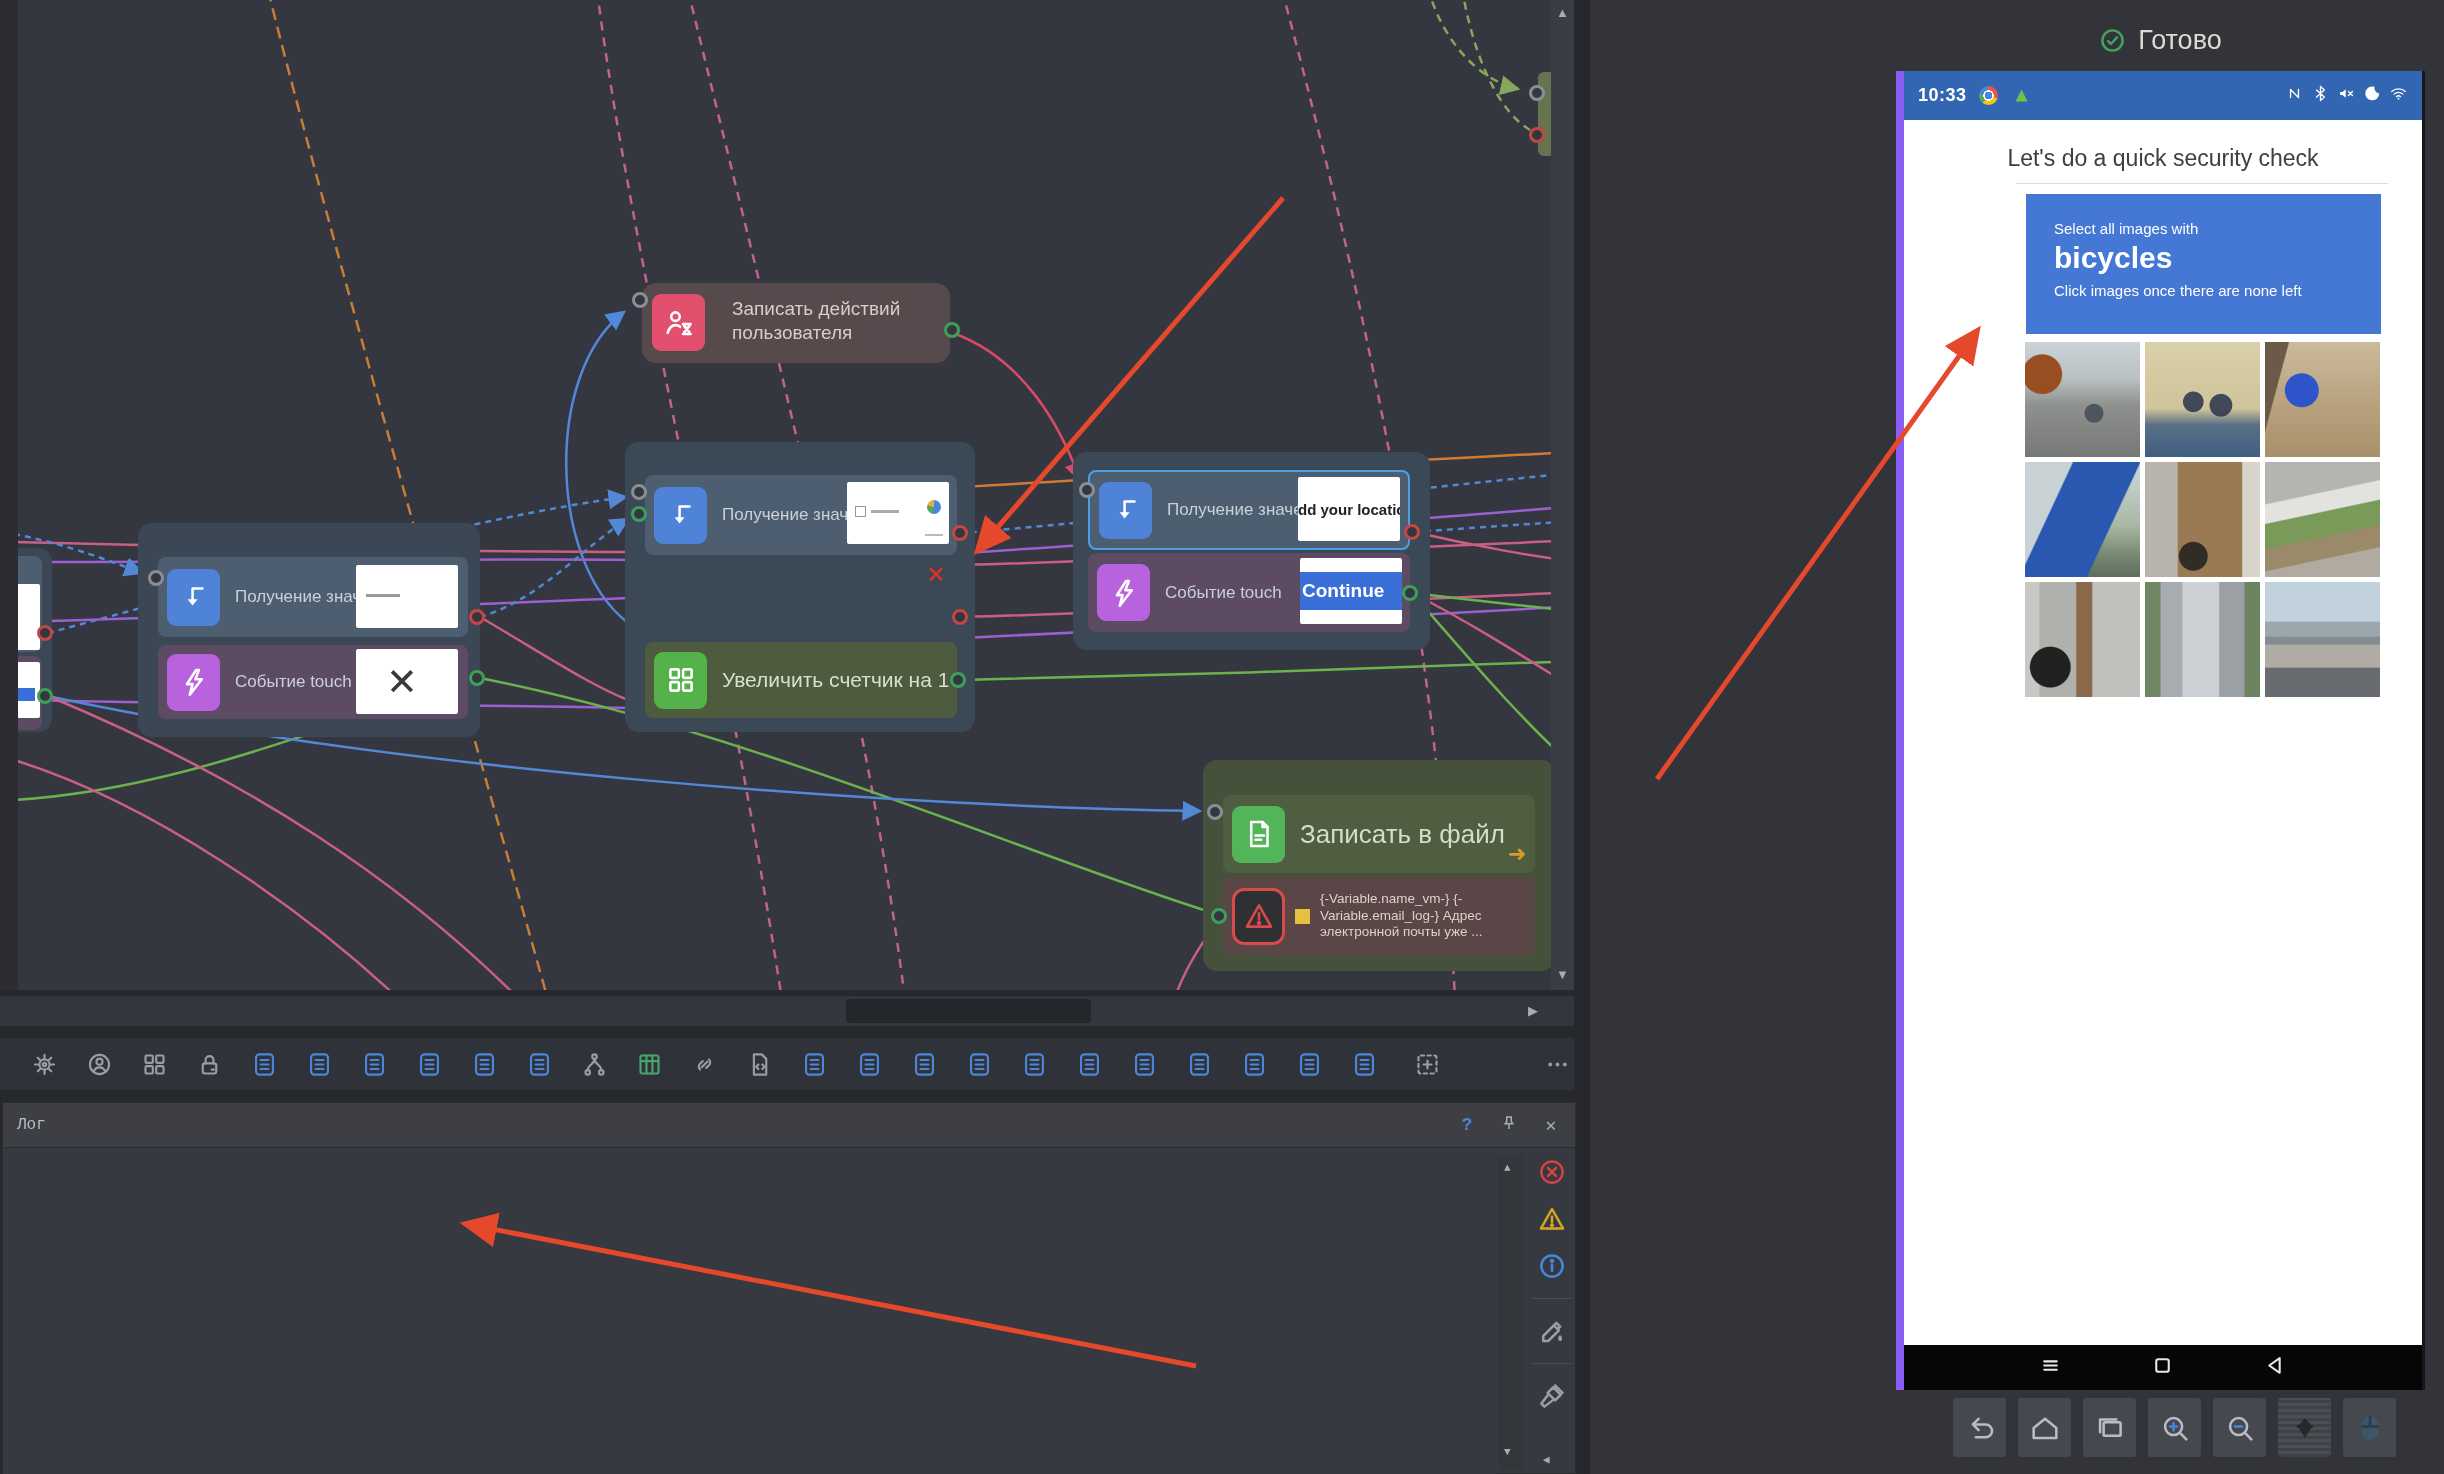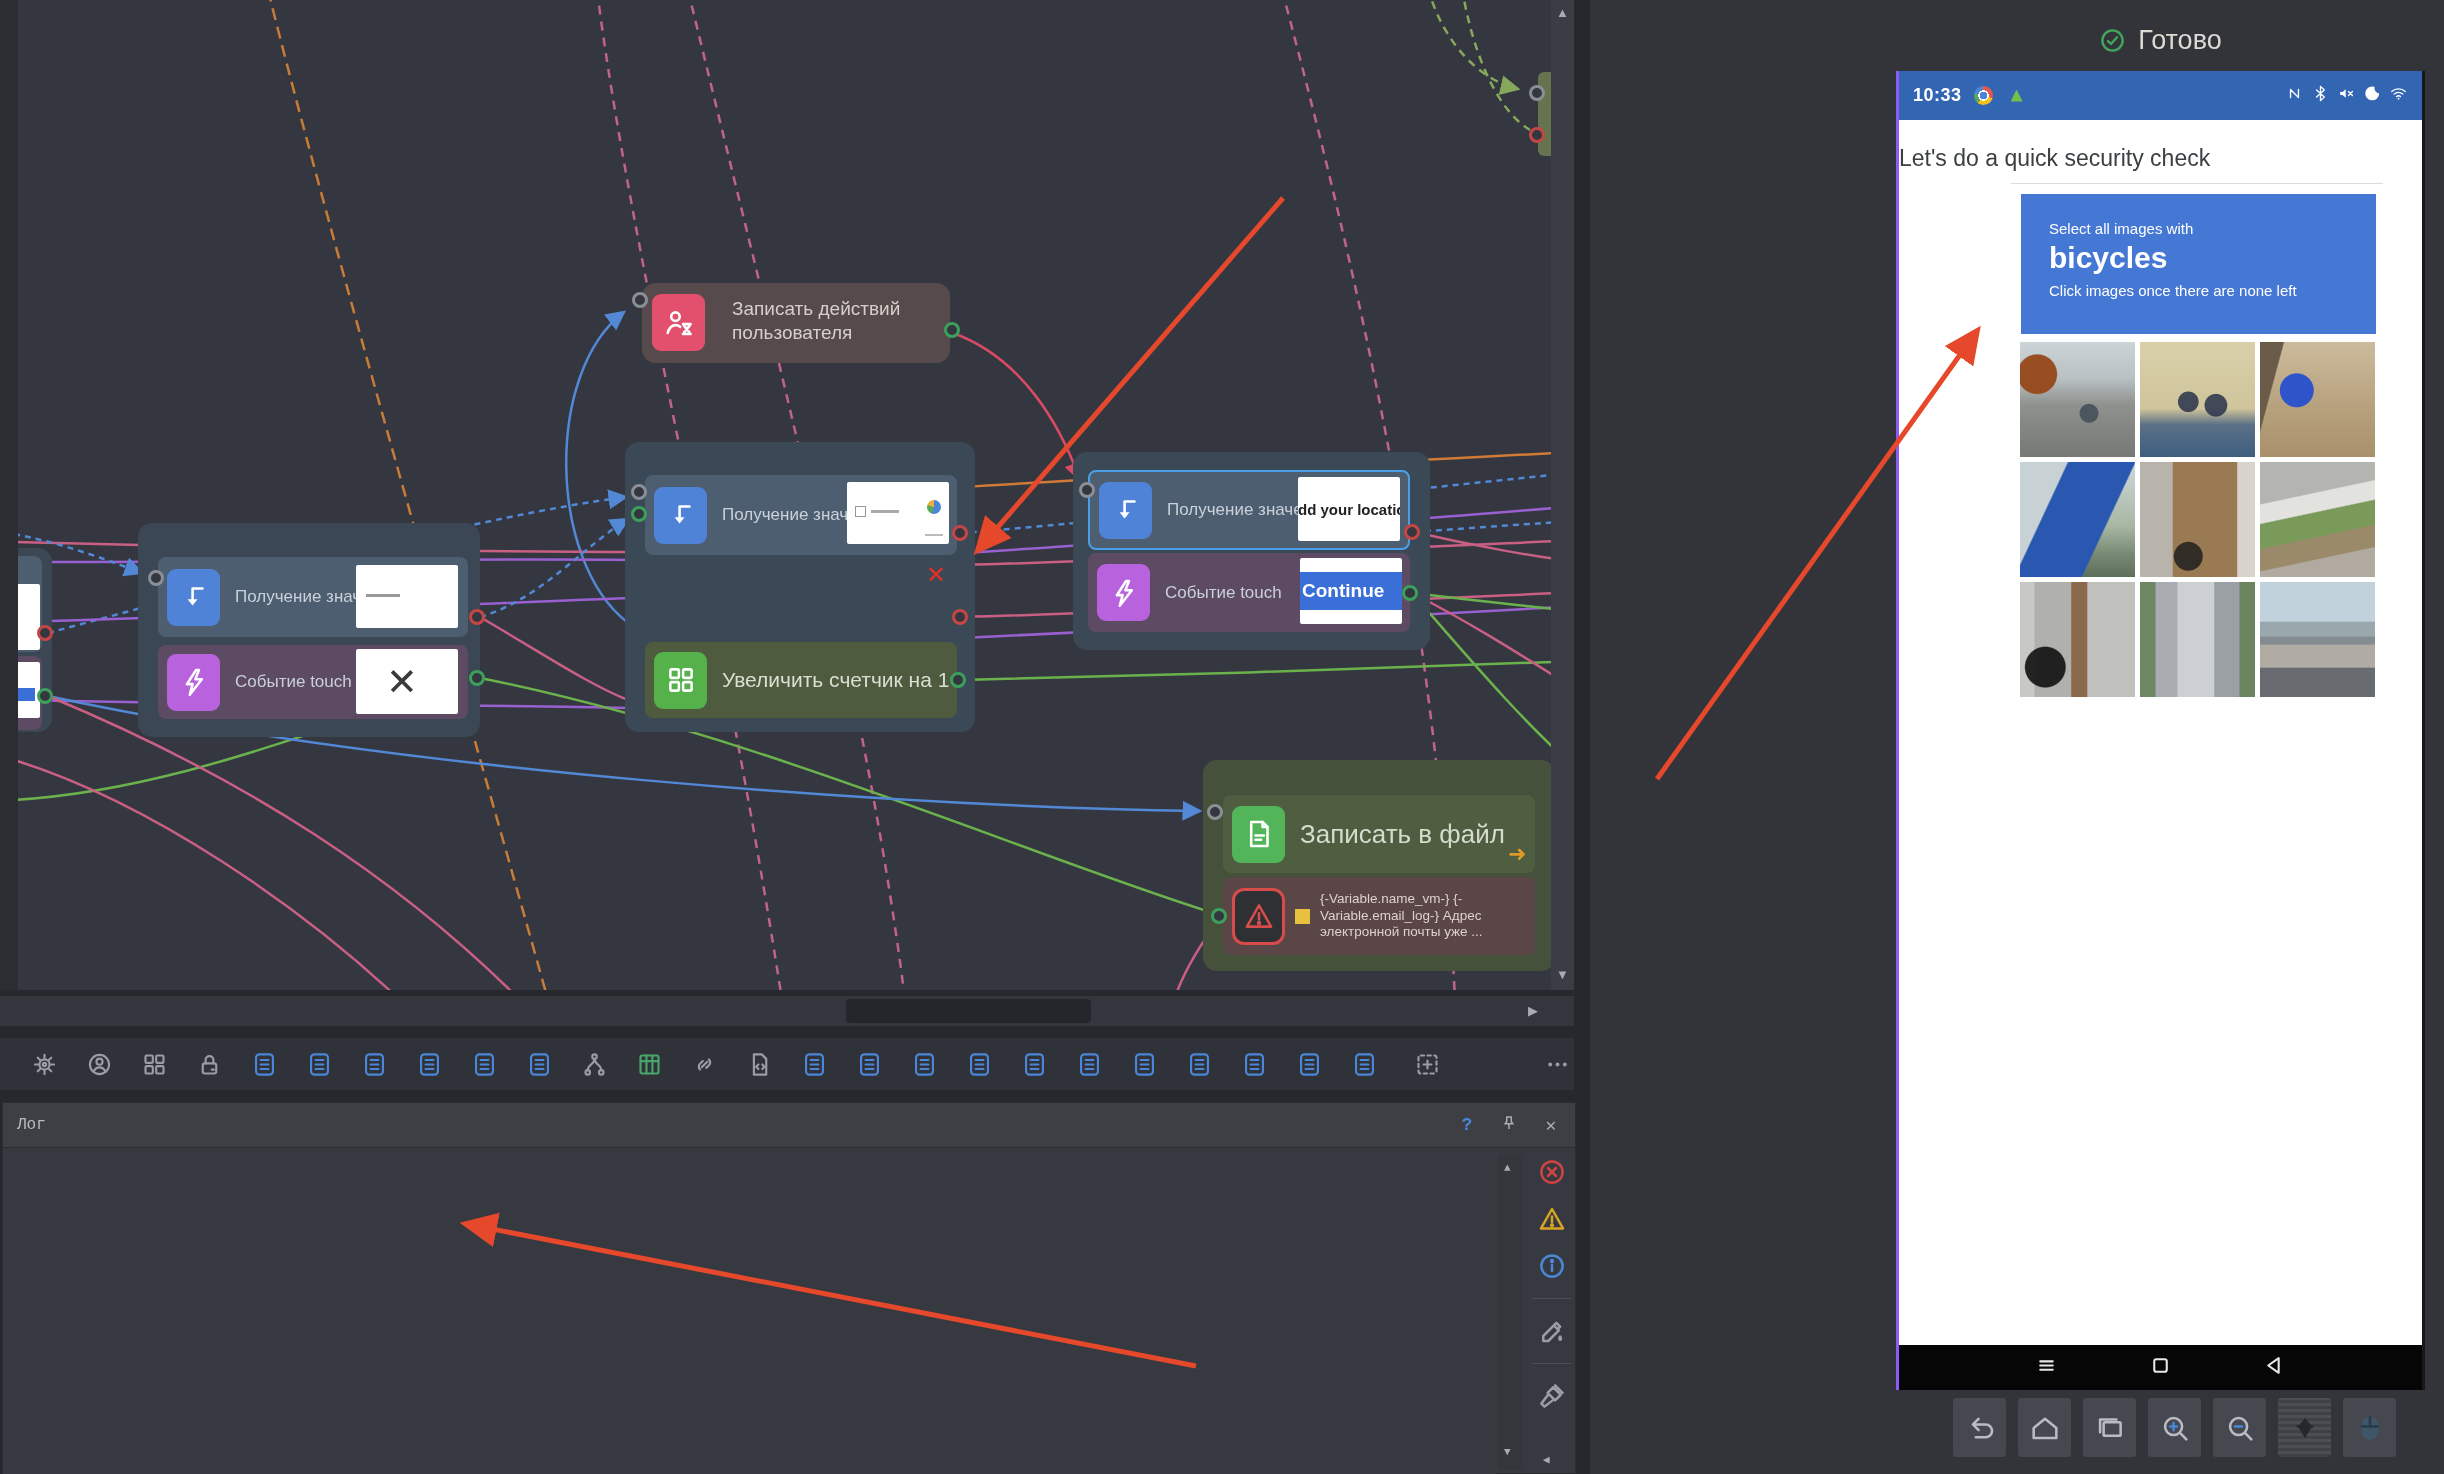--- a/index.html
+++ b/index.html
@@ -56,31 +56,31 @@
   .log-sep { width:40px; height:1px; background:#4a4d53; margin:2px 0 15px 0; }
 
   
   #right { left:1590px; top:0; width:854px; height:1474px; background:#32343a; }
   #status-row { left:306px; top:18px; width:529px; height:44px; display:flex; align-items:center; justify-content:center; }
   #status-row svg { width:27px; height:27px; fill:none; stroke:#42a35c; stroke-width:2.2; stroke-linecap:round; stroke-linejoin:round; }
   #status-label { color:#ded9d2; font-size:27px; margin-left:12px; }
 
   
   #phone { left:306px; top:71px; width:529px; height:1319px; background:#ffffff;
-           border-left:3px solid #8b5cf6; border-right:3px solid #17181c; }
+           border-left:8px solid #8b5cf6; border-right:3px solid #17181c; }
   #statusbar { left:0; top:0; width:100%; height:49px; background:#3366b2; display:flex; align-items:center; padding:0 14px; color:#fff; }
   #clock { font-size:18px; font-weight:bold; letter-spacing:.5px; }
   #chrome-ic { width:19px; height:19px; border-radius:50%; margin-left:12px;
     background: radial-gradient(circle, #4a86d8 0 27%, #ffffff 28% 38%, rgba(0,0,0,0) 39%),
                 conic-gradient(#e8554a 0 30%, #f4c21c 30% 60%, #57a85c 60% 78%, #4a86d8 78%); }
   #vm-ic { width:12px; height:12px; margin-left:18px; background:#74bf4a; clip-path:polygon(50% 0,100% 100%,0 100%); }
   #sb-icons { margin-left:auto; display:flex; align-items:center; }
   #sb-icons svg { width:19px; height:19px; stroke:#fff; fill:none; stroke-width:1.7; stroke-linecap:round; stroke-linejoin:round; margin-left:7px; }
 
-  #captcha-title { left:0; top:74px; width:100%; color:#3c4043; font-size:23px; }
+  #captcha-title { left:0; top:74px; width:100%; text-align:center; color:#3c4043; font-size:23px; }
   #captcha-divider { left:112px; top:112px; width:372px; height:1px; background:#dadce0; }
   #captcha-header { left:122px; top:123px; width:355px; height:140px; background:#4577d4; color:#fff; padding:26px 0 0 28px; }
   #ch-line1 { font-size:15px; }
   #ch-target { font-size:30px; font-weight:bold; margin-top:4px; }
   #ch-line2 { font-size:15px; margin-top:7px; }
   #captcha-grid { left:121px; top:271px; width:355px; height:355px; display:grid;
                   grid-template-columns:repeat(3,115px); grid-template-rows:repeat(3,115px); gap:5px; }
   .tile { width:115px; height:115px; }
   #captcha-controls { left:122px; top:644px; width:355px; height:52px; display:flex; align-items:center; }
   .cap-btn { width:34px; height:34px; margin-right:24px; display:flex; align-items:center; justify-content:center; }

